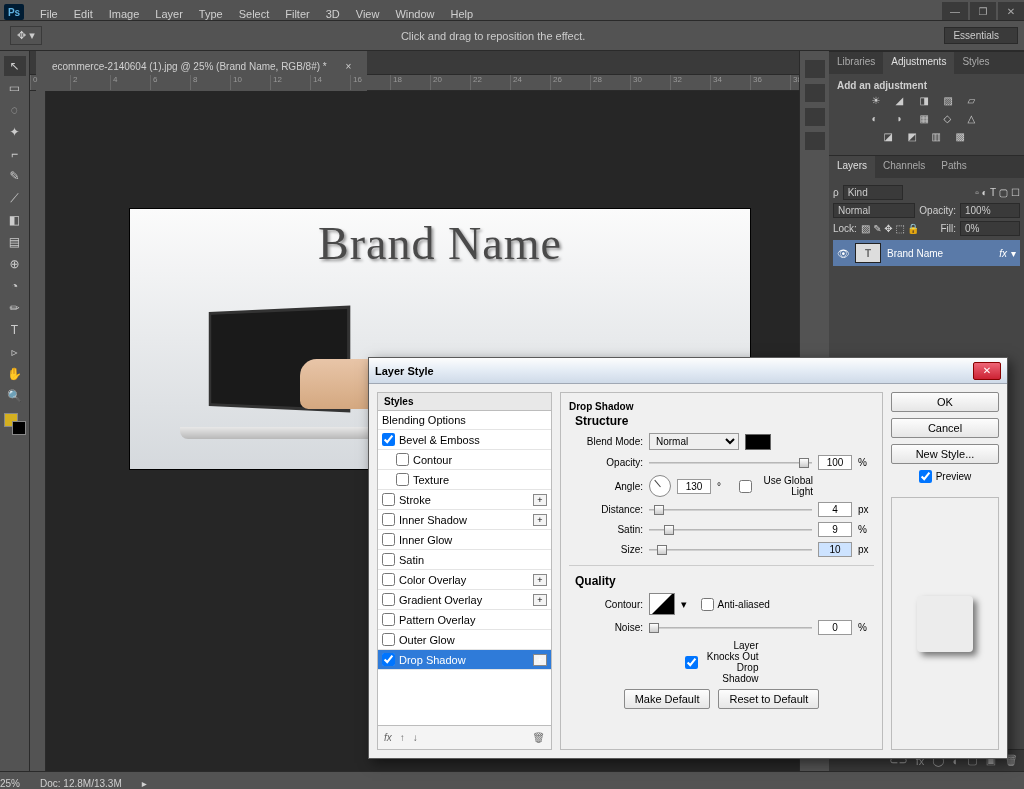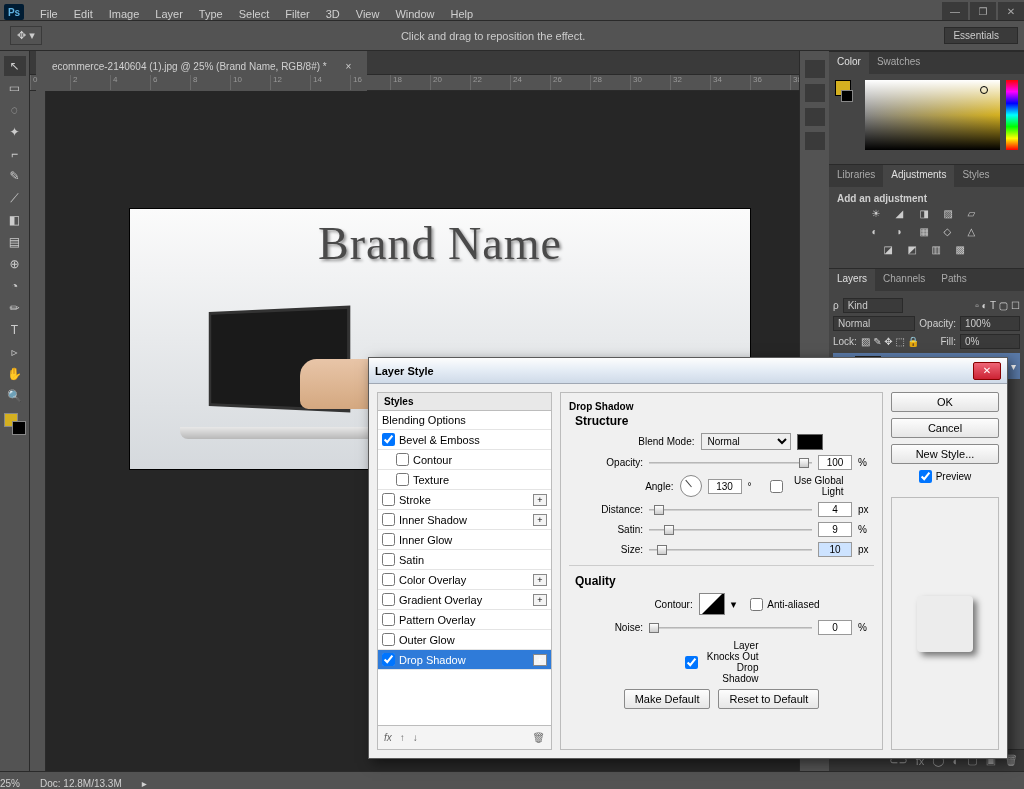--- a/index.html
+++ b/index.html
@@ -73,21 +73,21 @@
 .style-row { display:flex; align-items:center; padding:3px 4px; border-bottom:1px solid #e4e4e4; gap:4px; position:relative; }
 .style-row.indent { padding-left:18px; }
 .style-row.sel { background:#2f7bd9; color:#fff; }
 .style-row input[type=checkbox]{ margin:0; }
 .style-row .plus { margin-left:auto; width:14px; height:12px; border:1px solid #888; font-size:9px; display:flex; align-items:center; justify-content:center; background:#f4f4f4; }
 .styles-foot { border:1px solid #bcbcbc; border-top:none; background:#f4f4f4; height:24px; display:flex; align-items:center; padding:0 6px; gap:8px; color:#666; font-style:italic; font-size:10px; }
 .styles-foot .trash { margin-left:auto; font-style:normal; }
 .props-col { flex:1; border:1px solid #bcbcbc; background:#f0f0f0; padding:8px; }
 .props-col .sect { font-weight:bold; font-size:10px; margin-bottom:2px; }
 .props-col .sub { font-weight:bold; font-size:12px; margin-left:6px; }
-.prow { display:flex; align-items:center; margin:5px 0; gap:6px;justify-content:center; }
+.prow { display:flex; align-items:center; margin:5px 0; gap:6px; }
 .prow label { width:74px; text-align:right; font-size:10px; }
 .prow .slider { flex:1; height:14px; position:relative; }
 .prow .slider .track { position:absolute; top:6px; left:0; right:0; height:2px; background:linear-gradient(#aaa,#ddd); }
 .prow .slider .thumb { position:absolute; top:2px; width:10px; height:10px; background:linear-gradient(#fff,#ccc); border:1px solid #777; }
 .prow input[type=text]{ width:34px; border:1px solid #999; padding:1px 2px; font-size:10px; text-align:center; }
 .prow .unit { width:16px; font-size:10px; }
 .prow select { border:1px solid #999; padding:1px 2px; font-size:10px; width:90px; }
 .prow .cchip { width:26px; height:16px; background:#000; border:1px solid #666; }
 .dial { width:22px; height:22px; border:1px solid #888; border-radius:50%; background:#fff; position:relative; }
 .dial::after { content:""; position:absolute; width:1px; height:9px; background:#444; left:50%; top:2px; transform-origin:bottom; transform:rotate(-40deg); }
@@ -198,36 +198,20 @@
   <div class="gutter">
     <div></div>
     <div></div>
     <div></div>
     <div></div>
   </div>
 
   <div class="panels">
     <div class="pgroup">
       <div class="ptabs">
-          <span class="act">Color</span>
-          <span>Swatches</span>
-        </div>
-      <div class="color-panel">
-        <div class="color-sw">
-            <div class="c1"></div>
-            <div class="c2"></div>
-          </div>
-        <div class="color-field">
-            <div class="ring"></div>
-          </div>
-        <div class="hue"></div>
-      </div>
-    </div>
-    <div class="pgroup">
-      <div class="ptabs">
           <span>Libraries</span>
           <span class="act">Adjustments</span>
           <span>Styles</span>
         </div>
       <div class="adj-panel">
         <div style="font-weight:bold;margin-bottom:4px">Add an adjustment</div>
         <div class="row">
             <span>☀</span>
             <span>◢</span>
             <span>◨</span>

